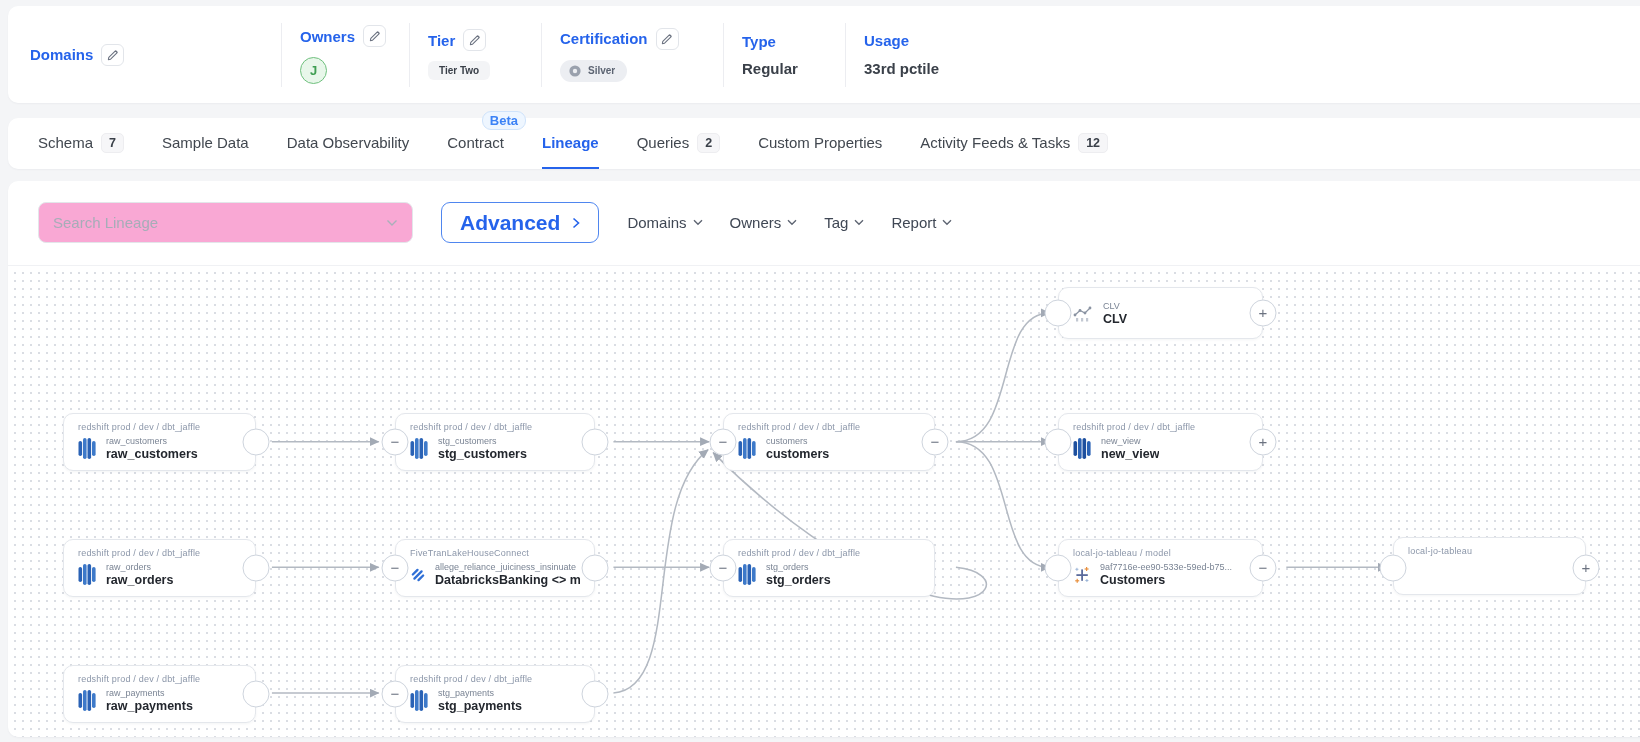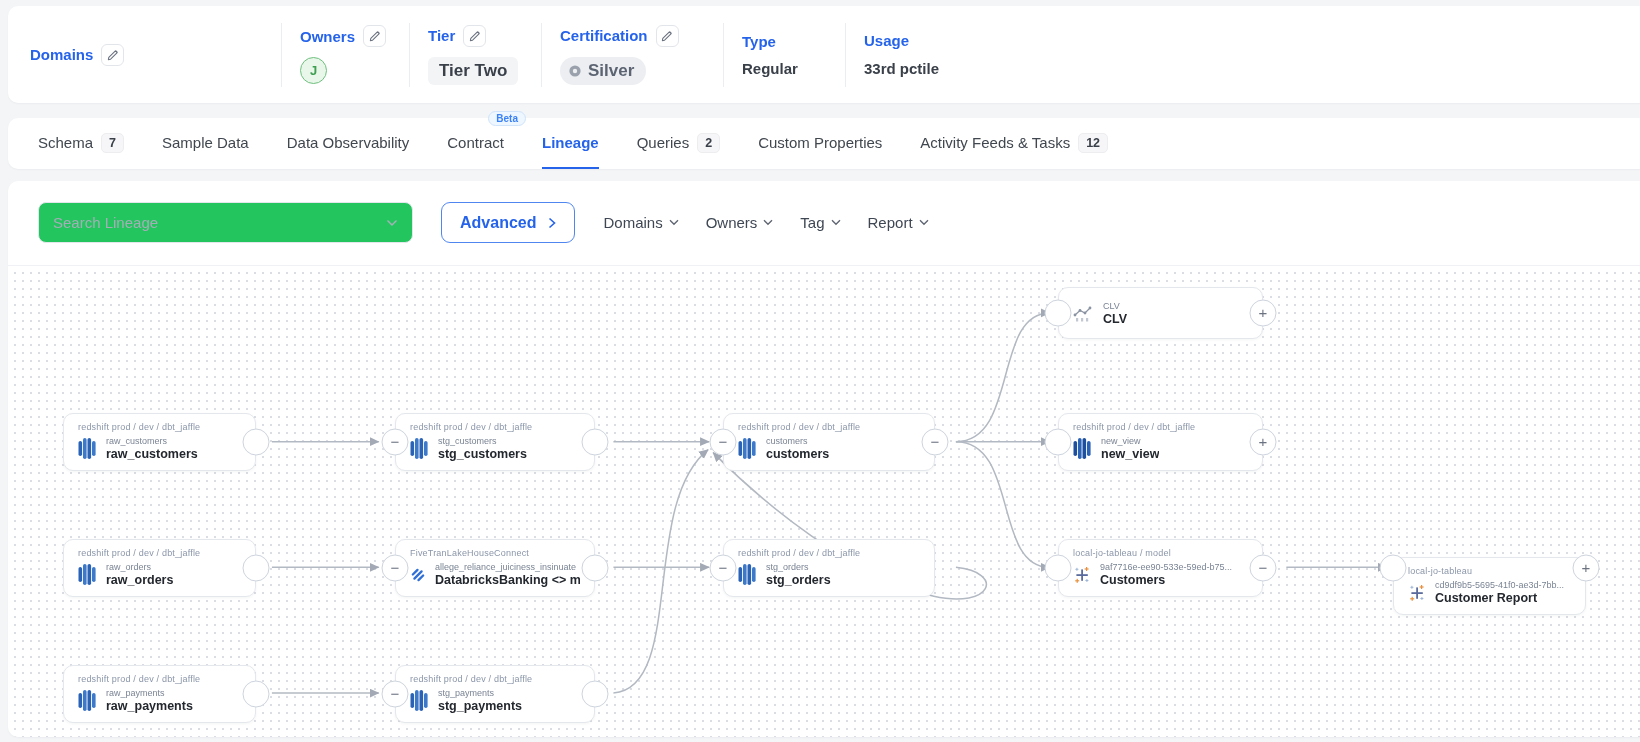--- a/index.html
+++ b/index.html
@@ -16,37 +16,37 @@
   #info-bar { left:8px; top:6px; right:-12px; height:97px; display:flex; align-items:center; padding:0 14px 0 22px; }
   .info-group { display:flex; flex-direction:column; gap:10px; padding:6px 18px 6px 18px; border-right:1px solid #ecedf1; height:64px; justify-content:center; }
   .info-group:first-child { padding-left:0; }
   .info-group:last-child { border-right:none;gap:11px; }
   .info-label-row { display:flex; align-items:center; gap:8px; }
   .info-label { color:var(--accent,#2563eb); font-size:15px; font-weight:700; white-space:nowrap; }
   .edit-btn { width:23px; height:22px; border:1px solid #e2e5ea; border-radius:6px; background:#fff; display:flex; align-items:center; justify-content:center; cursor:pointer; }
   .info-value-row { display:flex; align-items:center; gap:7px; font-size:15px; font-weight:700; color:#3a4049; white-space:nowrap; }
   .plus-badge { min-width:24px; height:24px; padding:0 4px; border:1px solid #7aa7f0; background:#f2f7ff; color:#2563eb; border-radius:50%; font-size:11px; font-weight:600; display:flex; align-items:center; justify-content:center; }
   .avatar { width:27px; height:27px; border-radius:50%; background:#e8f7ea; border:1px solid #6fc07e; color:#3f9e52; font-size:13px; font-weight:700; display:flex; align-items:center; justify-content:center; }
-  .pill { background:#f3f4f6; border-radius:6px; padding:4px 11px; font-size:17px; font-weight:700; color:#3a4049; }
+  .pill { background:#f3f4f6; border-radius:6px; padding:4px 11px; font-size:10px; font-weight:700; color:#3a4049; }
   .pill.round { border-radius:14px; display:flex; align-items:center; gap:6px; color:#5c6472; font-weight:600; background:#eceef2; padding:4px 12px 4px 8px; }
 
   
   #tab-bar { left:8px; top:118px; right:-12px; height:51px; display:flex; align-items:stretch; padding:0 30px; gap:38px; }
   .tab { display:flex; align-items:center; gap:8px; font-size:15px; color:#41474f; cursor:pointer; position:relative; border-bottom:2px solid transparent; white-space:nowrap; }
   .tab.active { color:var(--accent,#2563eb); font-weight:700; border-bottom:2px solid var(--accent,#2563eb); }
   .count-badge { background:#f6f6f8; border:1px solid #ededf0; border-radius:5px; font-size:12.5px; font-weight:600; color:#3a4049; padding:2px 7px; }
-  .beta-badge { position:absolute; top:-7px; right:-22px; background:#eef6ff; border:1px solid #cfe3fb; color:#3b82f6; font-size:10px; font-weight:600; padding:1px 7px; border-radius:9px; }
+  .beta-badge { position:absolute; top:-7px; right:-22px; background:#eef6ff; border:1px solid #cfe3fb; color:#3b82f6; font-size:13px; font-weight:600; padding:1px 7px; border-radius:9px; }
 
   
   #main-card { left:8px; top:181px; right:-12px; bottom:5px; overflow:hidden; }
   #lineage-toolbar { display:flex; align-items:center; padding:21px 30px 0 30px; gap:28px; }
-  .search-box { width:375px; height:41px; border:1px solid #e3e6ea; border-radius:8px; background:#22c55e; display:flex; align-items:center; padding:0 14px; gap:8px; }
+  .search-box { width:375px; height:41px; border:1px solid #e3e6ea; border-radius:8px; background:#f9a8d4; display:flex; align-items:center; padding:0 14px; gap:8px; }
   .search-box input { border:none; outline:none; background:transparent; flex:1; font-size:15px; color:#3a4049; font-family:"Liberation Sans",sans-serif; }
   .search-box input::placeholder { color:#a6adb8; }
-  .adv-btn { height:41px; border:1px solid #4f86ef; border-radius:9px; background:#fff; color:var(--accent,#2563eb); font-size:16px; font-weight:600; display:flex; align-items:center; gap:12px; padding:0 18px; cursor:pointer; }
+  .adv-btn { height:41px; border:1px solid #4f86ef; border-radius:9px; background:#fff; color:var(--accent,#2563eb); font-size:21px; font-weight:600; display:flex; align-items:center; gap:12px; padding:0 18px; cursor:pointer; }
   .filters { display:flex; align-items:center; gap:27px; }
   .filter-item { display:flex; align-items:center; gap:6px; font-size:15px; color:#3f4754; cursor:pointer; }
 
   
   #canvas { position:absolute; left:0; right:0; top:84px; bottom:0; border-top:1px solid #f0f1f4;
     background-image:radial-gradient(#dadde3 1px, transparent 1.3px);
     background-size:8px 8px; background-position:3px 3px; }
   #edges { position:absolute; left:0; top:0; width:100%; height:100%; }
   .node { position:absolute; height:58px; background:#fff; border:1px solid #e4e7ec; border-radius:10px; box-shadow:0 1px 3px rgba(25,35,55,.05); cursor:pointer; }
   .node .crumb { font-size:9px; color:#8b96a9; padding:8px 14px 0 14px; white-space:nowrap; overflow:hidden; letter-spacing:.2px; }
@@ -387,40 +387,22 @@
             <rect x="13.4" y="13" width="1" height="3" fill="#9db6d8"></rect>
             <rect x="12.4" y="14" width="3" height="1" fill="#9db6d8"></rect>
           </svg>
         <div class="ntxt">
           <div class="fqn">9af7716e-ee90-533e-59ed-b75...</div>
           <div class="nname">Customers</div>
         </div>
       </div>
     </div>
 
-    <div class="node" style="left:1385px; top:291px; width:193px;">
+    <div class="node" style="left:1385px; top:271px; width:193px;">
       <div class="crumb">local-jo-tableau</div>
-      <div class="body">
-        <svg width="18" height="18" viewBox="0 0 18 18">
-            <rect x="8.2" y="3.4" width="1.8" height="11.4" fill="#5b6b9c"></rect>
-            <rect x="3.4" y="8.2" width="11.4" height="1.8" fill="#5b6b9c"></rect>
-            <rect x="13" y="1" width="1.2" height="4" fill="#e8913f"></rect>
-            <rect x="11.6" y="2.4" width="4" height="1.2" fill="#e8913f"></rect>
-            <rect x="3.6" y="12.8" width="1.2" height="4" fill="#e8913f"></rect>
-            <rect x="2.2" y="14.2" width="4" height="1.2" fill="#e8913f"></rect>
-            <rect x="3.4" y="1.8" width="1" height="3" fill="#9db6d8"></rect>
-            <rect x="2.4" y="2.8" width="3" height="1" fill="#9db6d8"></rect>
-            <rect x="13.4" y="13" width="1" height="3" fill="#9db6d8"></rect>
-            <rect x="12.4" y="14" width="3" height="1" fill="#9db6d8"></rect>
-          </svg>
-        <div class="ntxt">
-          <div class="fqn">cd9df9b5-5695-41f0-ae3d-7bb...</div>
-          <div class="nname">Customer Report</div>
-        </div>
-      </div>
     </div>
 
     <div class="node" style="left:55px; top:399px; width:193px;">
       <div class="crumb">redshift prod / dev / dbt_jaffle</div>
       <div class="body">
         <svg width="19" height="23" viewBox="0 0 19 23">
             <rect x="0.5" y="4" width="3.6" height="15" rx="1.8" fill="#2a62b5"></rect>
             <rect x="5" y="1" width="3.6" height="21" rx="1.8" fill="#3d79c9"></rect>
             <rect x="9.5" y="1" width="3.6" height="21" rx="1.8" fill="#2a62b5"></rect>
             <rect x="14" y="4" width="3.6" height="15" rx="1.8" fill="#3d79c9"></rect>

